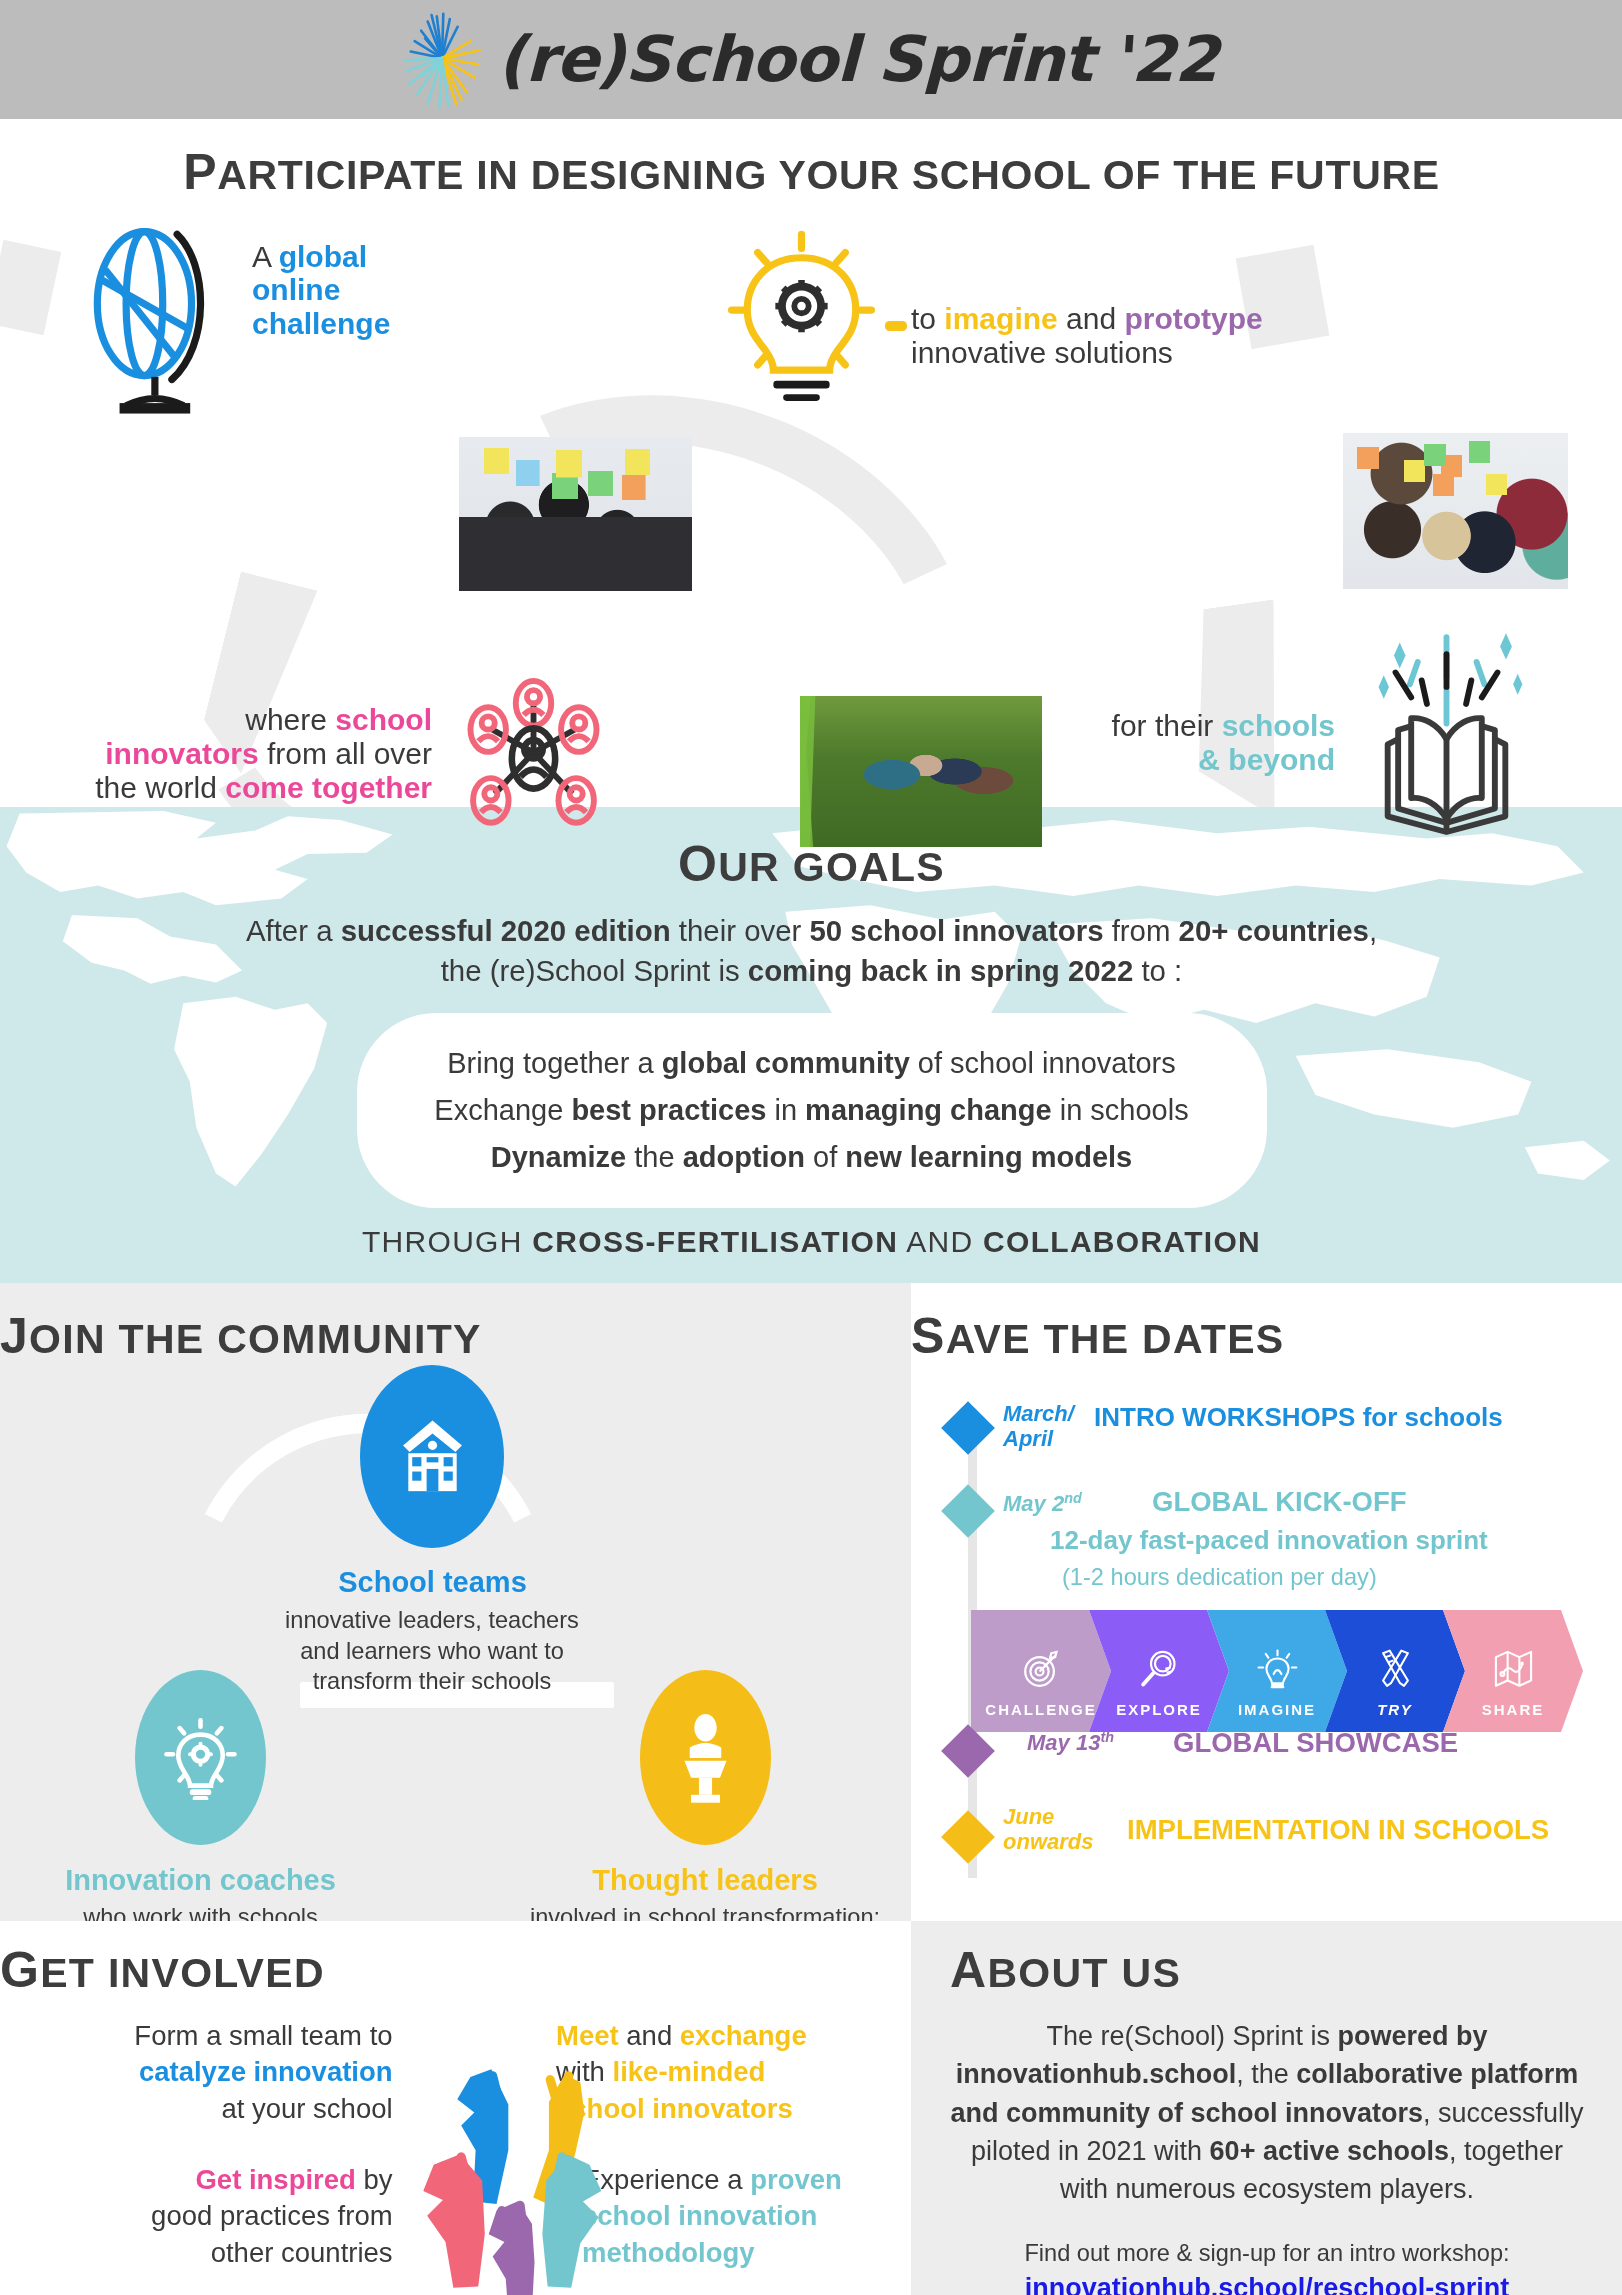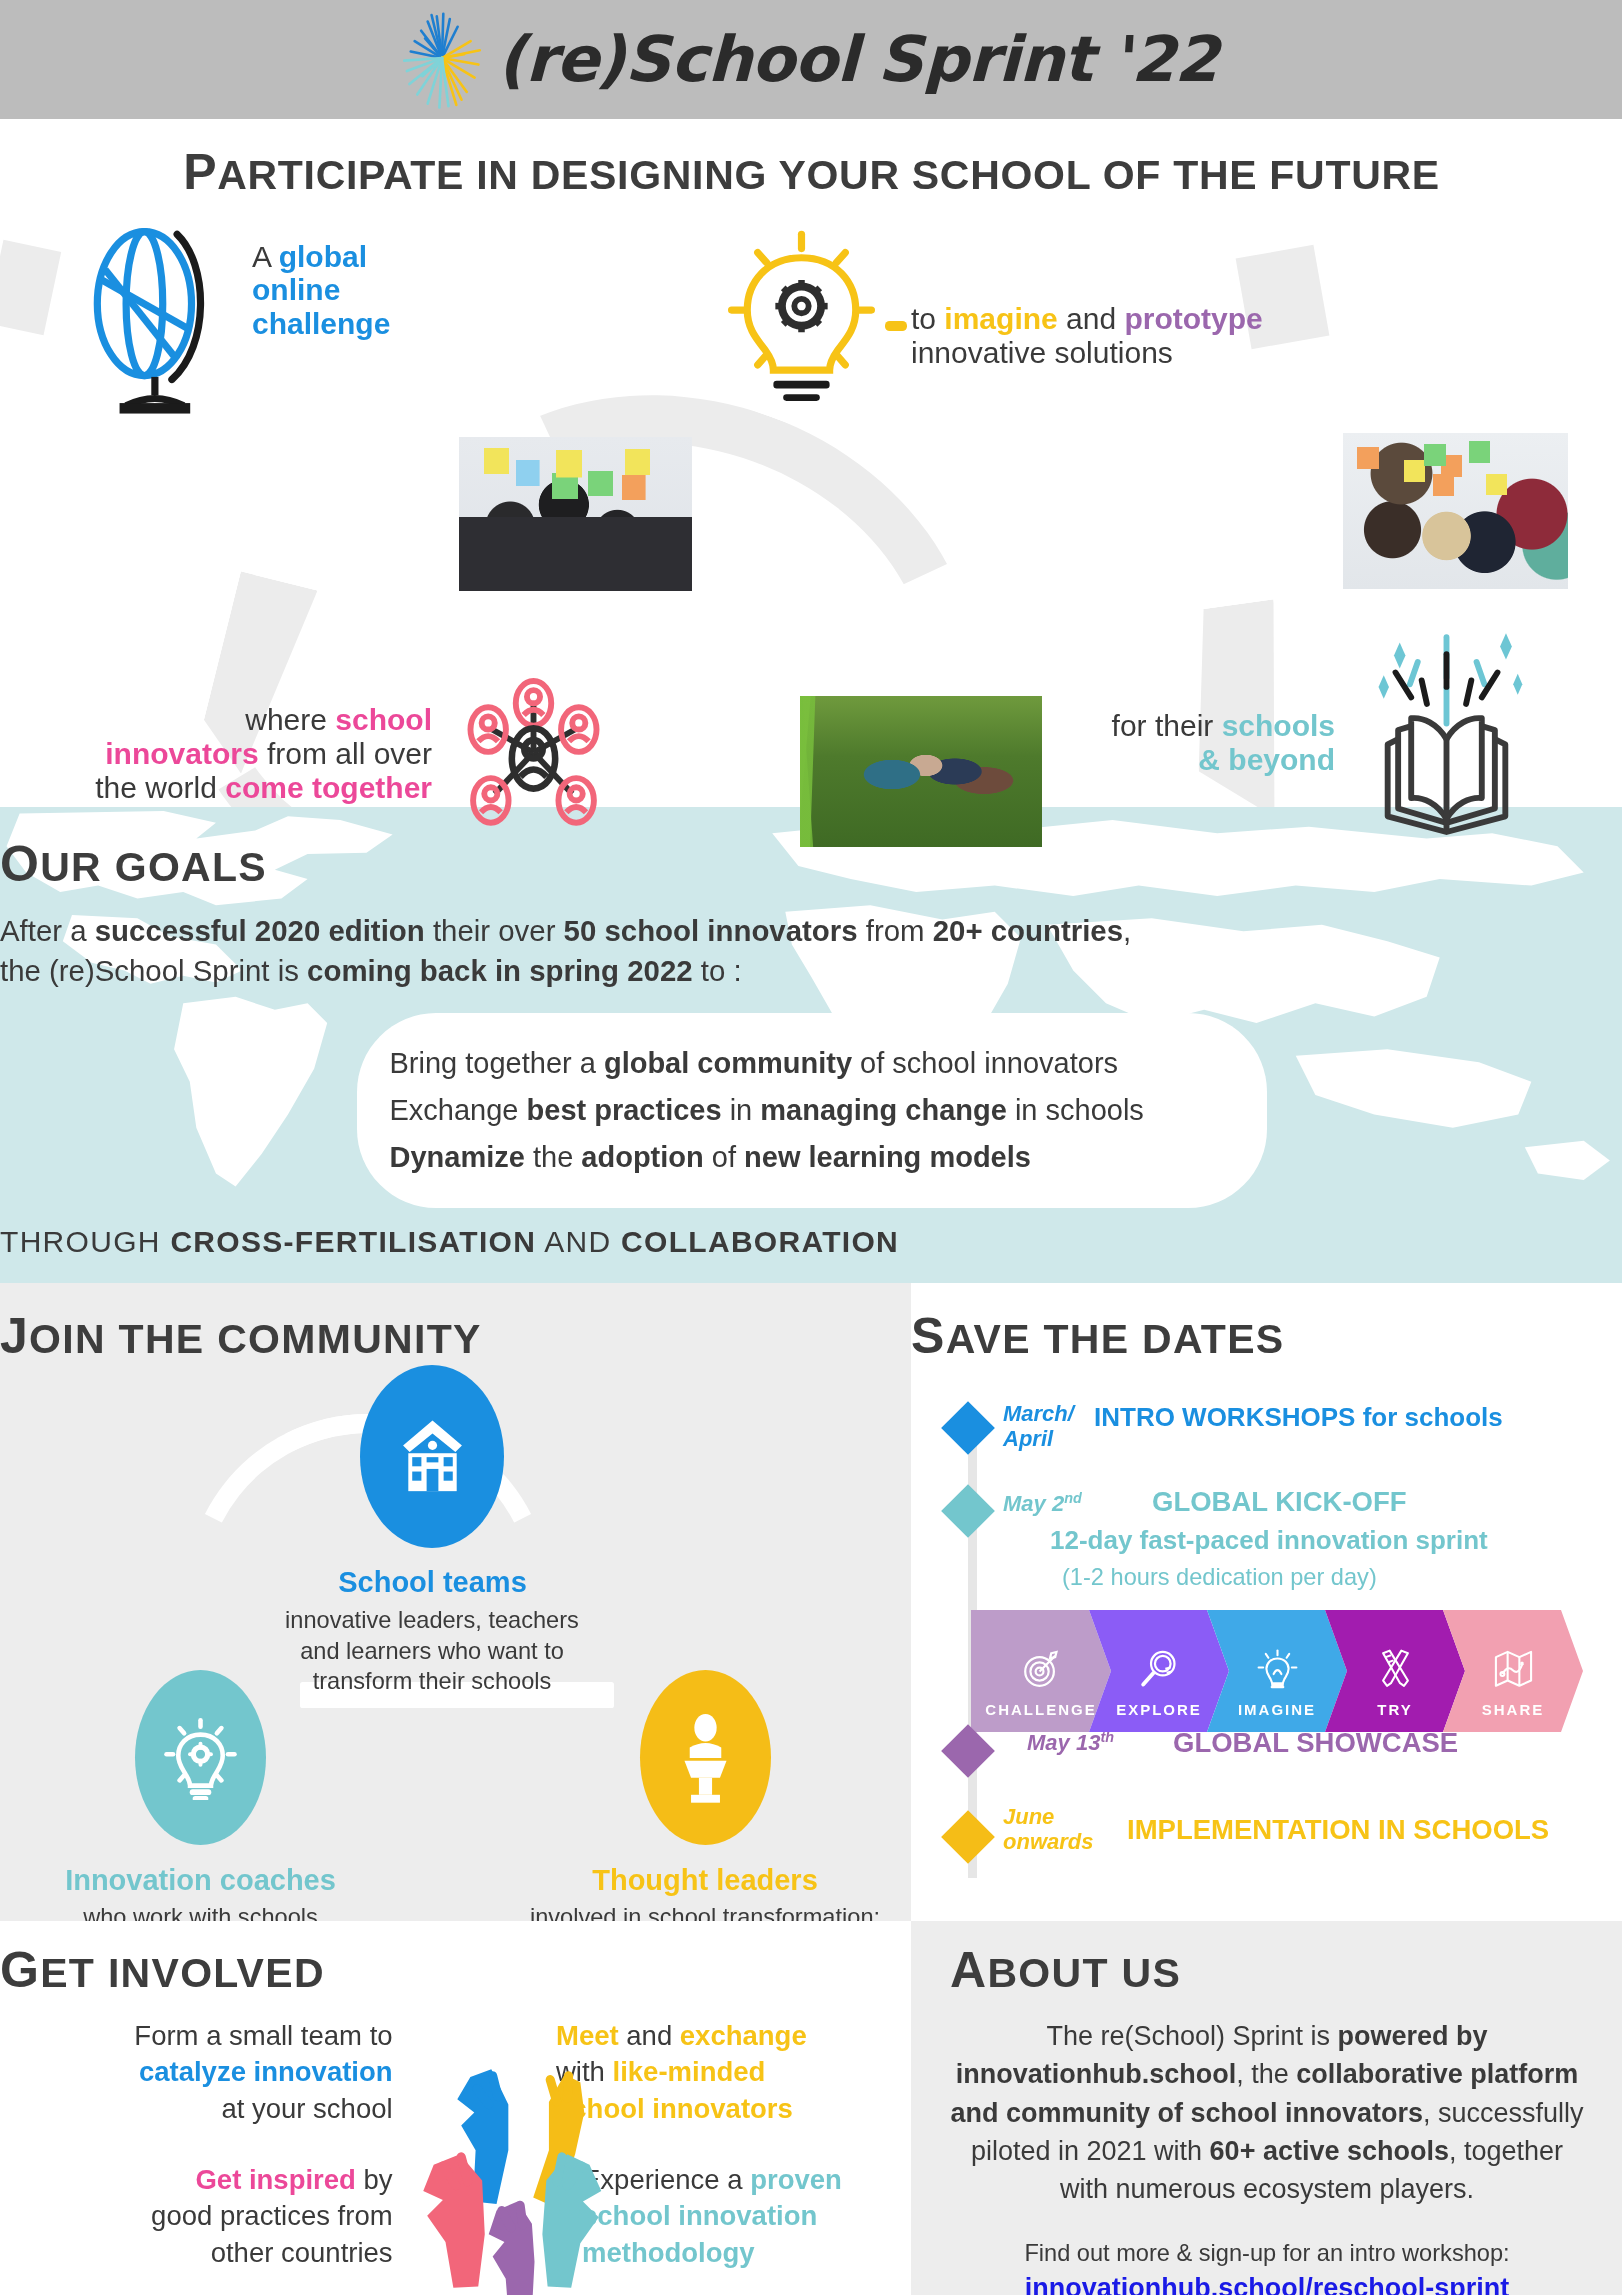--- a/index.html
+++ b/index.html
@@ -132,21 +132,21 @@
       linear-gradient(86deg, rgba(120,190,60,.8) 0 5%, transparent 5.4%) 12% 0/100% 100%,
       linear-gradient(95deg, rgba(140,200,70,.8) 0 4%, transparent 4.4%) 88% 0/100% 100%;
   }
 
   
   .goals {
     position: relative; background: #cfe8ea; padding: 27.5px 0 23.6px;
     overflow: hidden;
   }
   .goals-map { position: absolute; inset: 0; opacity: 1; z-index: 0; }
-  .goals-inner { position: relative; z-index: 2; }
+  .goals-inner { position: relative; z-index: 2; text-align: center; }
   .sec-title {
     font-size: 41px; font-weight: 700; letter-spacing: 1.3px;
     text-transform: uppercase; color: #3d3d3d; margin-bottom: 18.3px;
   }
   .sec-title .cap { font-size: 50px; }
   .goals-lead { font-size: 29.4px; line-height: 1.35; color: #3a3a3a; }
   .goals-card {
     margin: 22px auto 17px; width: 910px; background: #fff;
     border-radius: 79px; padding: 27.5px 33px;
     font-size: 29px; line-height: 1.62;
@@ -569,21 +569,21 @@
               <line x1="15" y1="9" x2="19" y2="15"></line>
               <line x1="51" y1="9" x2="47" y2="15"></line>
             <line x1="4" y1="30" x2="11" y2="30"></line>
               <line x1="55" y1="30" x2="62" y2="30"></line>
             <line x1="24" y1="60" x2="42" y2="60"></line>
               <line x1="26" y1="54" x2="40" y2="54"></line>
             <path d="M27 40 q6 -12 12 0"></path>
           </svg>
           <div class="chev-label">IMAGINE</div>
         </div>
-        <div class="chev" style="background:#a21caf;">
+        <div class="chev" style="background:#1d4ed8;font-style:italic;">
           <svg width="43" height="43" viewBox="0 0 66 66" fill="none" stroke="#fff" stroke-width="3.2" stroke-linejoin="round">
             <path d="M14 8 l10 -4 l28 46 l-6 8 l-6 -4 z"></path>
             <path d="M52 8 l-10 -4 l-28 46 l6 8 l6 -4 z"></path>
             <line x1="18" y1="14" x2="26" y2="11"></line>
               <line x1="22" y1="22" x2="30" y2="19"></line>
           </svg>
           <div class="chev-label">TRY</div>
         </div>
         <div class="chev" style="background:#f2a0b1; margin-right:0;">
           <svg width="43" height="43" viewBox="0 0 66 66" fill="none" stroke="#fff" stroke-width="3.2" stroke-linejoin="round">

